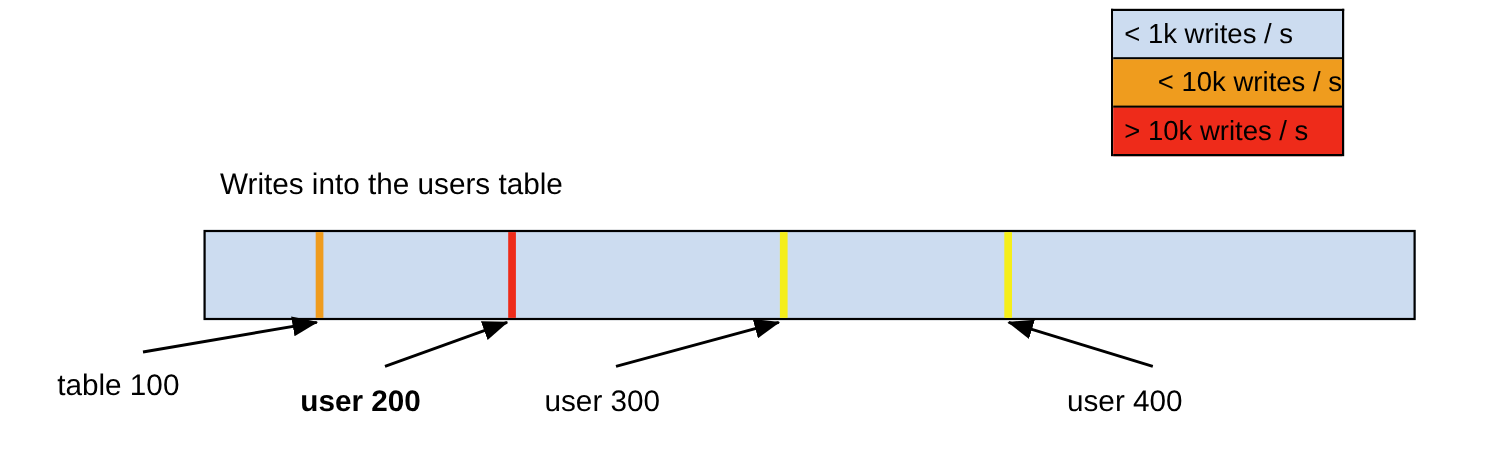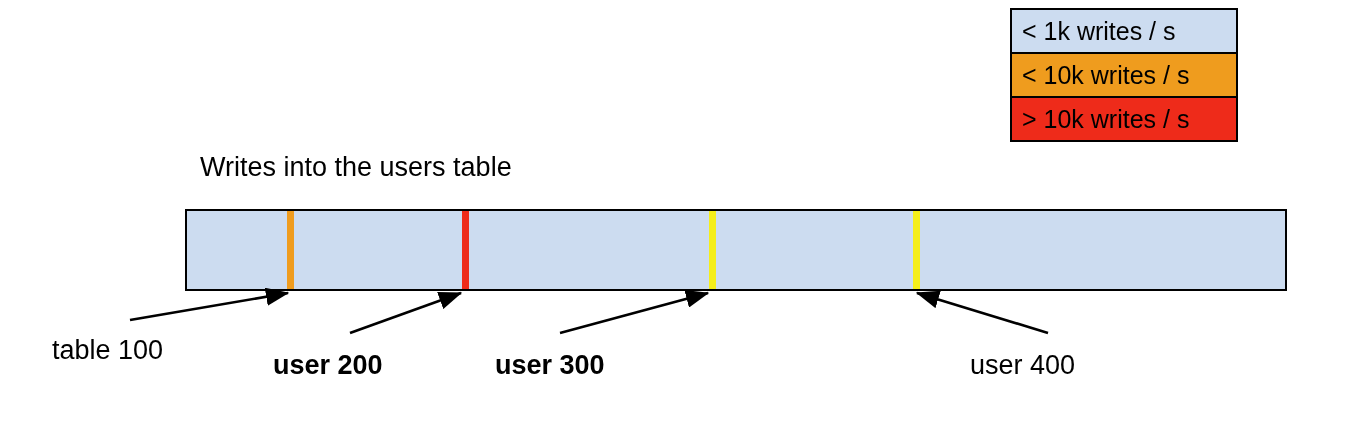--- a/index.html
+++ b/index.html
@@ -14,21 +14,21 @@
     overflow: hidden;
     font-family: "Liberation Sans", sans-serif;
     color: #000000;
   }
 
   
   #legend {
     position: absolute;
     left: 1010px;
     top: 8px;
-    width: 228px;
+    width: 212px;
     box-sizing: border-box;
     border: 2px solid #000000;
     border-bottom: none;
   }
   .legend-row {
     height: 44px;
     box-sizing: border-box;
     border-bottom: 2px solid #000000;
     display: flex;
     align-items: center;
@@ -79,21 +79,21 @@
     white-space: nowrap;
   }
 </style>
 </head>
 <body>
 
 <div id="legend">
   <div class="legend-row" style="background: rgb(204, 220, 240);">
     <span>&lt; 1k writes / s</span>
   </div>
-  <div class="legend-row" style="background: rgb(239, 156, 30);">
+  <div class="legend-row" style="background: rgb(239, 156, 30); justify-content: flex-end;">
     <span>&lt; 10k writes / s</span>
   </div>
   <div class="legend-row" style="background: rgb(238, 43, 26);">
     <span>&gt; 10k writes / s</span>
   </div>
 </div>
 
 <div id="caption">Writes into the users table</div>
 
 <div id="bar" style="background: rgb(204, 220, 240); border-color: rgb(0, 0, 0);">
@@ -110,14 +110,14 @@
     </marker>
   </defs>
   <line x1="130" y1="320" x2="288" y2="293" stroke="#000000" stroke-width="2.6" marker-end="url(#arrowhead)"></line>
   <line x1="350" y1="333" x2="461" y2="293" stroke="#000000" stroke-width="2.6" marker-end="url(#arrowhead)"></line>
   <line x1="560" y1="333" x2="708" y2="293" stroke="#000000" stroke-width="2.6" marker-end="url(#arrowhead)"></line>
   <line x1="1048" y1="333" x2="917" y2="293" stroke="#000000" stroke-width="2.6" marker-end="url(#arrowhead)"></line>
 </svg>
 
 <div class="user-label" style="left: 52px; top: 335px;">table 100</div>
 <div class="user-label" style="left: 273px; top: 350px; font-weight: bold;">user 200</div>
-<div class="user-label" style="left: 495px; top: 350px; font-weight: bold;">user 300</div>
+<div class="user-label" style="left: 495px; top: 350px;">user 300</div>
 <div class="user-label" style="left: 970px; top: 350px;">user 400</div>
 
 </body></html>

